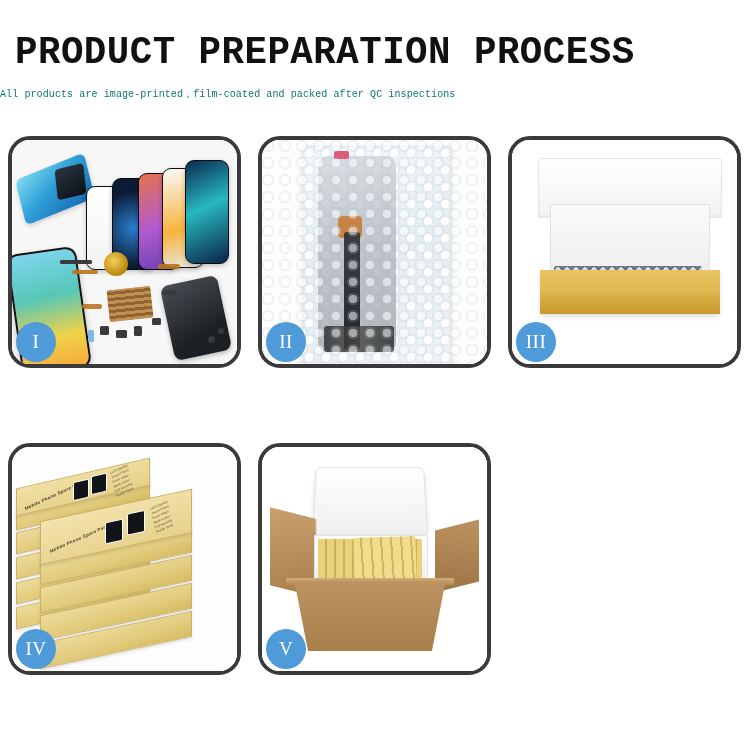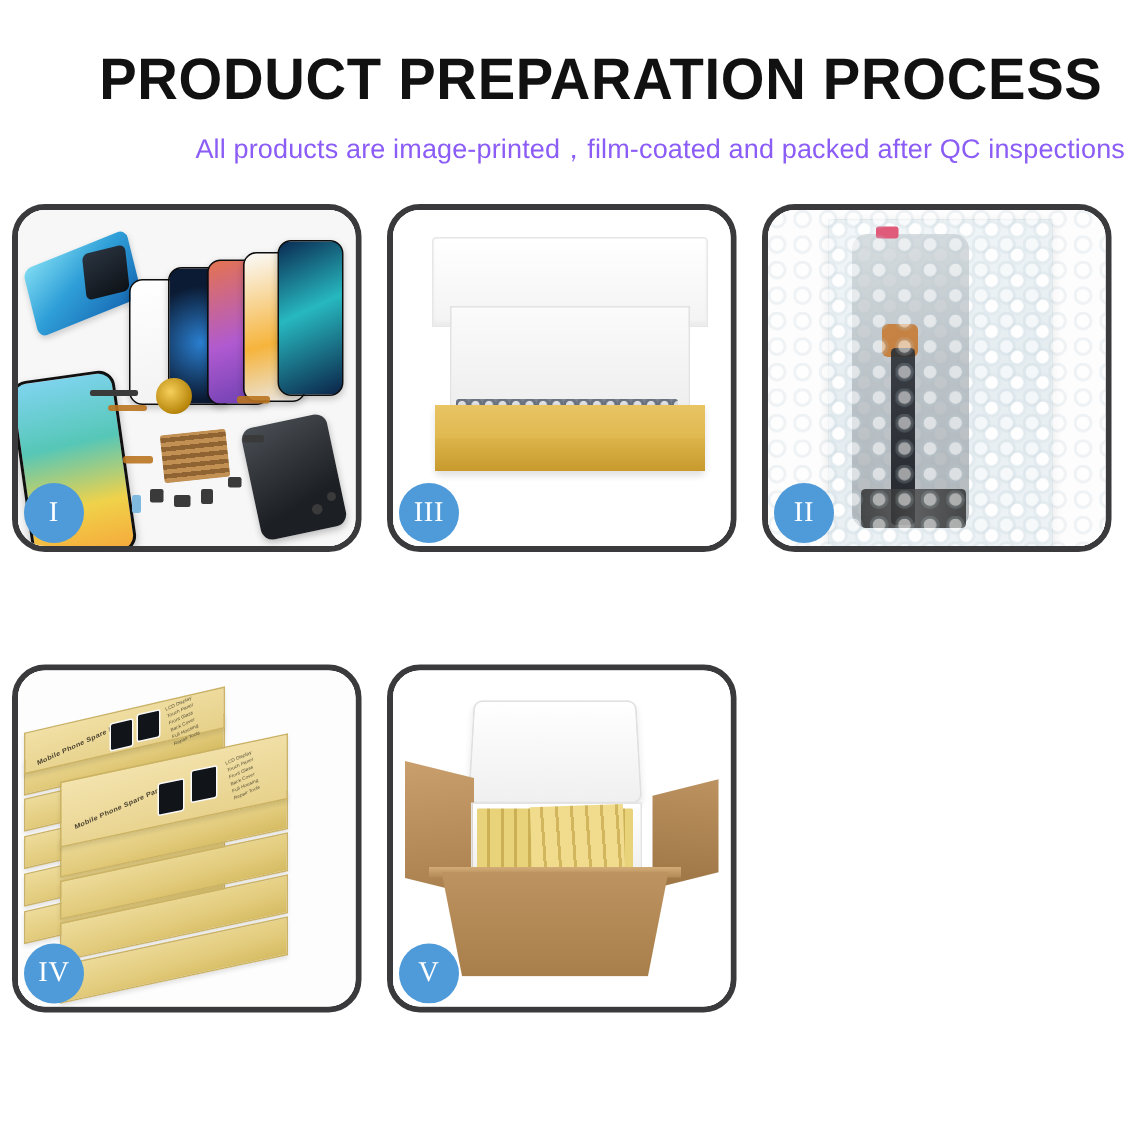--- a/index.html
+++ b/index.html
@@ -18,36 +18,37 @@
   .page {
     position: relative;
     width: 750px;
     height: 750px;
     background: #ffffff;
   }
 
   
   .header {
     padding-top: 34px;
-    text-align: right;
+    text-align: left;
+    font-family: Liberation Mono, monospace;
   }
   .page-title {
     font-size: 39px;
     font-weight: bold;
     letter-spacing: 0.5px;
     line-height: 1.0;
     color: #111111;
     margin: 0;
     transform: scaleX(0.96);
   }
   .page-subtitle {
     margin: 14px 0 0 0;
-    font-size: 18px;
+    font-size: 10px;
     font-weight: normal;
-    color: #8b5cf6;
+    color: #0f766e;
     letter-spacing: 0.1px;
   }
 
   
   .grid {
     position: absolute;
     left: 8px;
     top: 136px;
     width: 734px;
     display: grid;
@@ -406,44 +407,44 @@
           <div class="tiny" style="left:150px;top:150px;width:14px;height:5px;"></div>
           <div class="tiny" style="left:196px;top:196px;width:7px;height:7px;border-radius:50%;"></div>
           <div class="tiny" style="left:206px;top:188px;width:6px;height:6px;border-radius:50%;"></div>
         </div>
       </div>
       <div class="badge">I</div>
     </div>
 
     <div class="card">
       <div class="card-inner">
-        <div class="scene-openbox">
-          <div class="lid"></div>
-          <div class="foam"></div>
-          <div class="bubbleitem"></div>
-          <div class="tray"></div>
-          <div class="trayface"></div>
-        </div>
-      </div>
-      <div class="badge">III</div>
-    </div>
-
-    <div class="card">
-      <div class="card-inner">
         <div class="scene-bubble">
           <div class="wrap"></div>
           <div class="screen"></div>
           <div class="tag"></div>
           <div class="connector"></div>
           <div class="flexcable"></div>
           <div class="icblock"></div>
           <div class="bubbleoverlay"></div>
         </div>
       </div>
       <div class="badge">II</div>
+    </div>
+
+    <div class="card">
+      <div class="card-inner">
+        <div class="scene-openbox">
+          <div class="lid"></div>
+          <div class="foam"></div>
+          <div class="bubbleitem"></div>
+          <div class="tray"></div>
+          <div class="trayface"></div>
+        </div>
+      </div>
+      <div class="badge">III</div>
     </div>
 
     <div class="card">
       <div class="card-inner">
         <div class="scene-stack">
 
           <div class="stackbox" style="left:4px;top:44px;width:132px;height:22px;transform:skewY(-13deg);"></div>
           <div class="stackbox" style="left:4px;top:70px;width:132px;height:20px;transform:skewY(-13deg);"></div>
           <div class="stackbox" style="left:4px;top:95px;width:132px;height:20px;transform:skewY(-13deg);"></div>
           <div class="stackbox" style="left:4px;top:120px;width:132px;height:20px;transform:skewY(-13deg);"></div>

